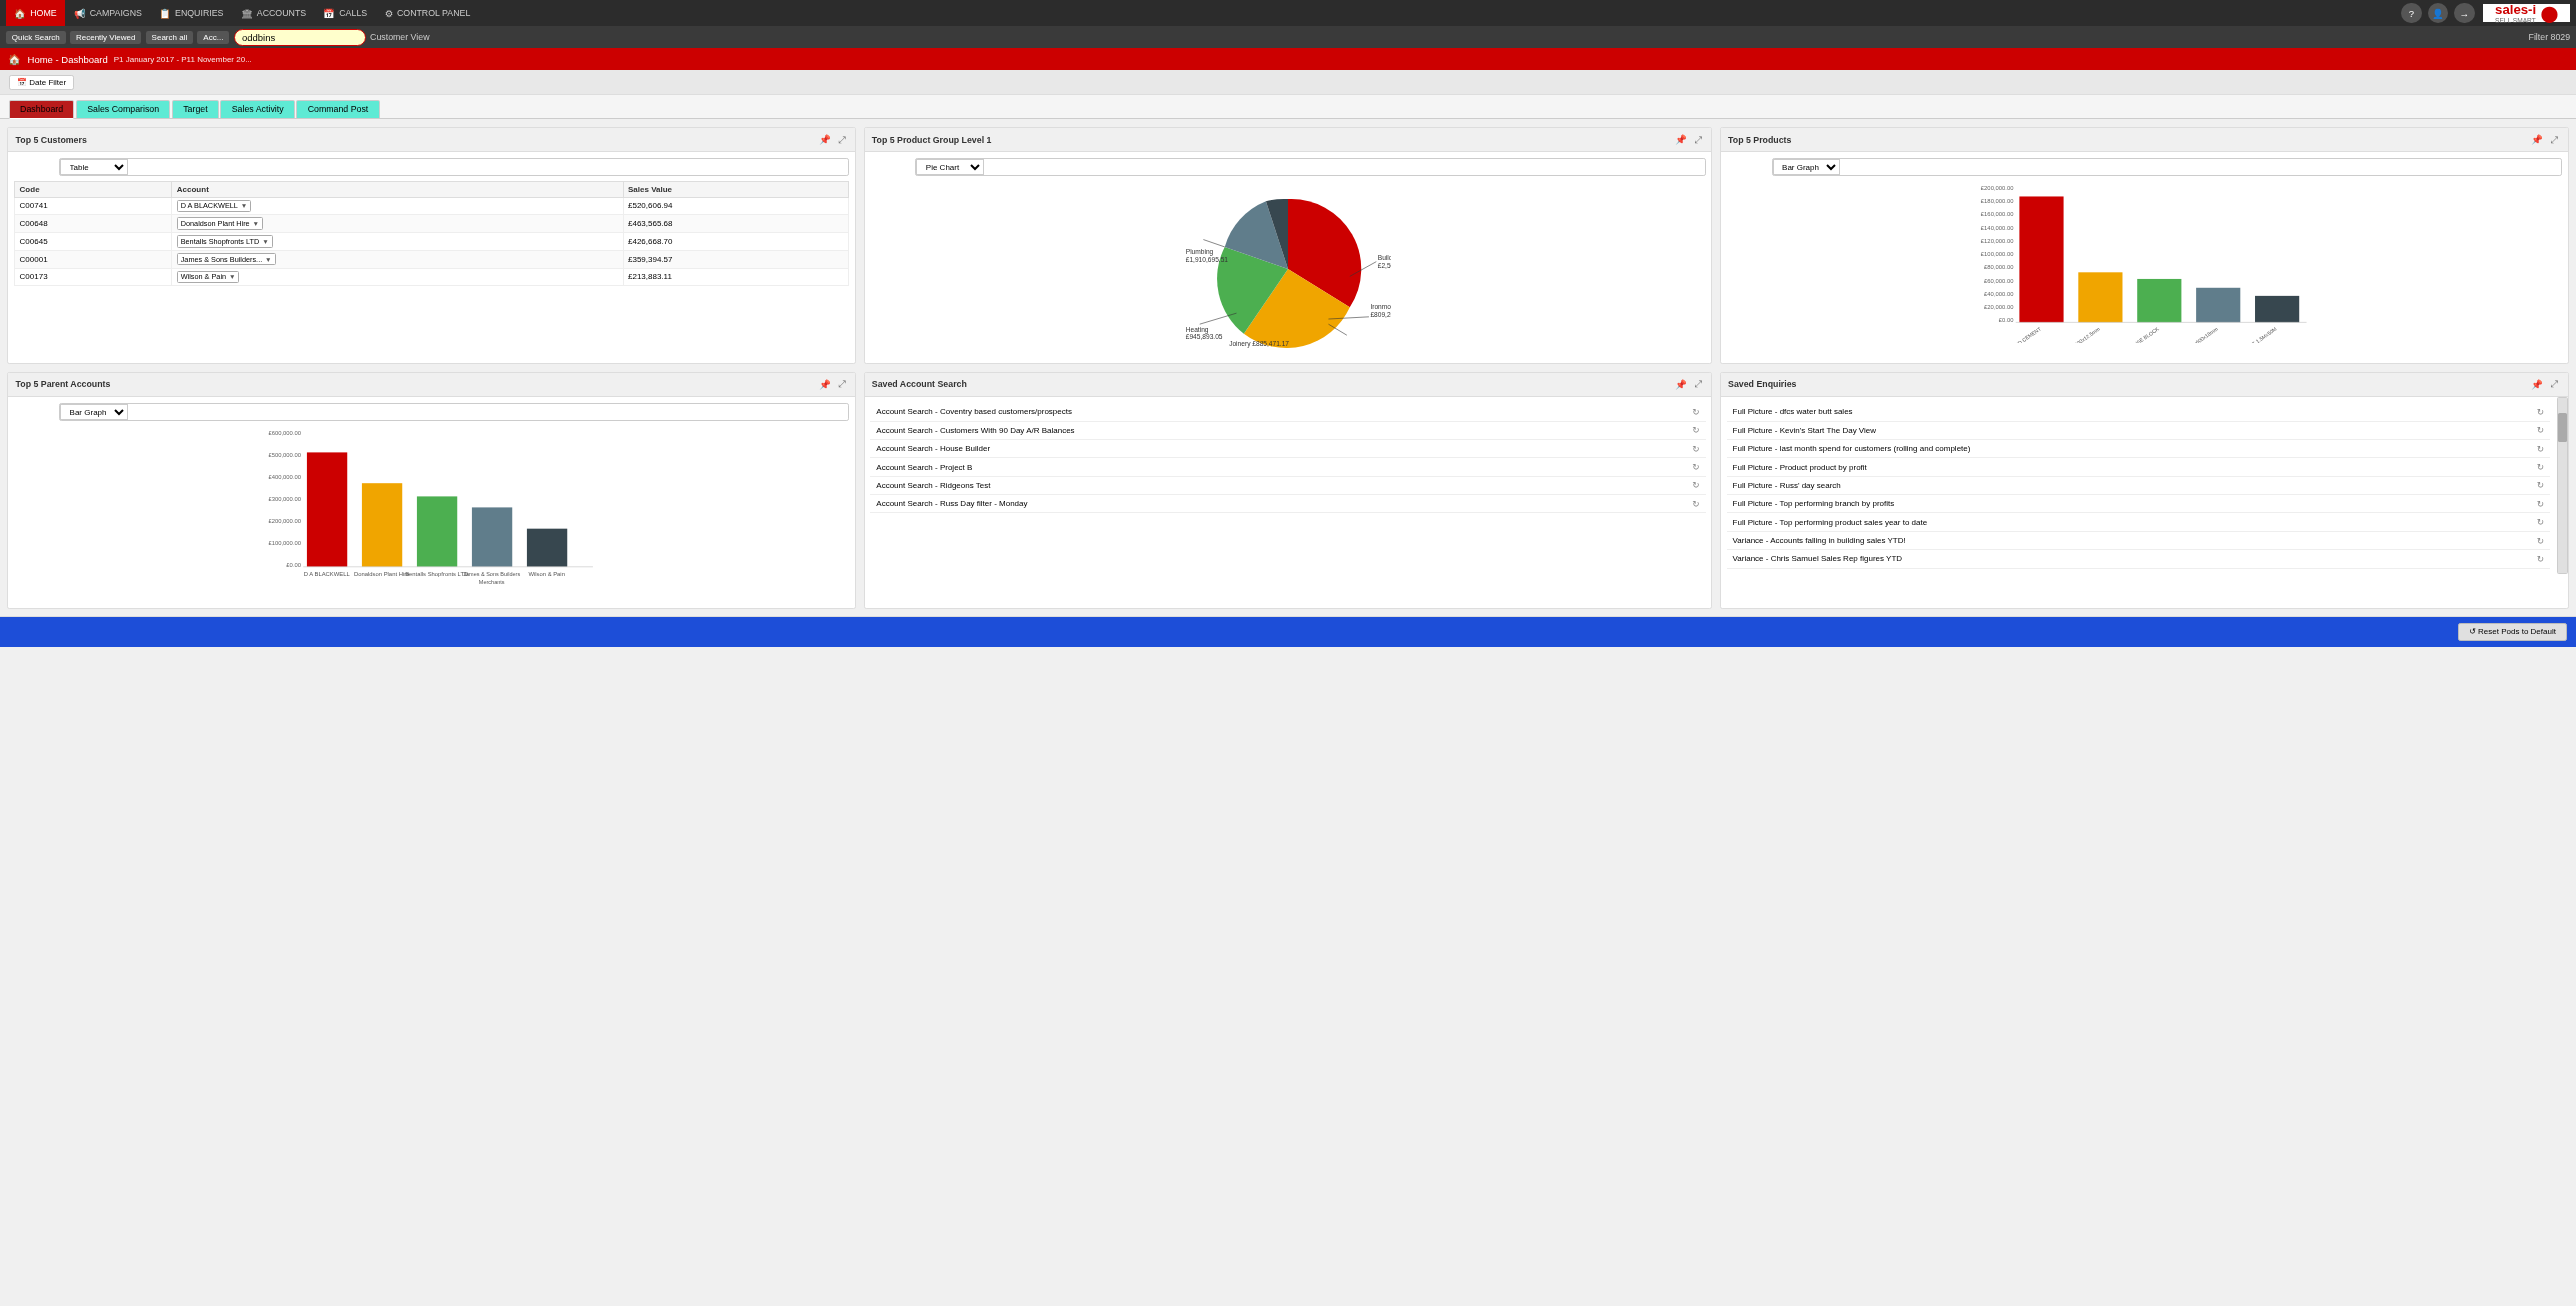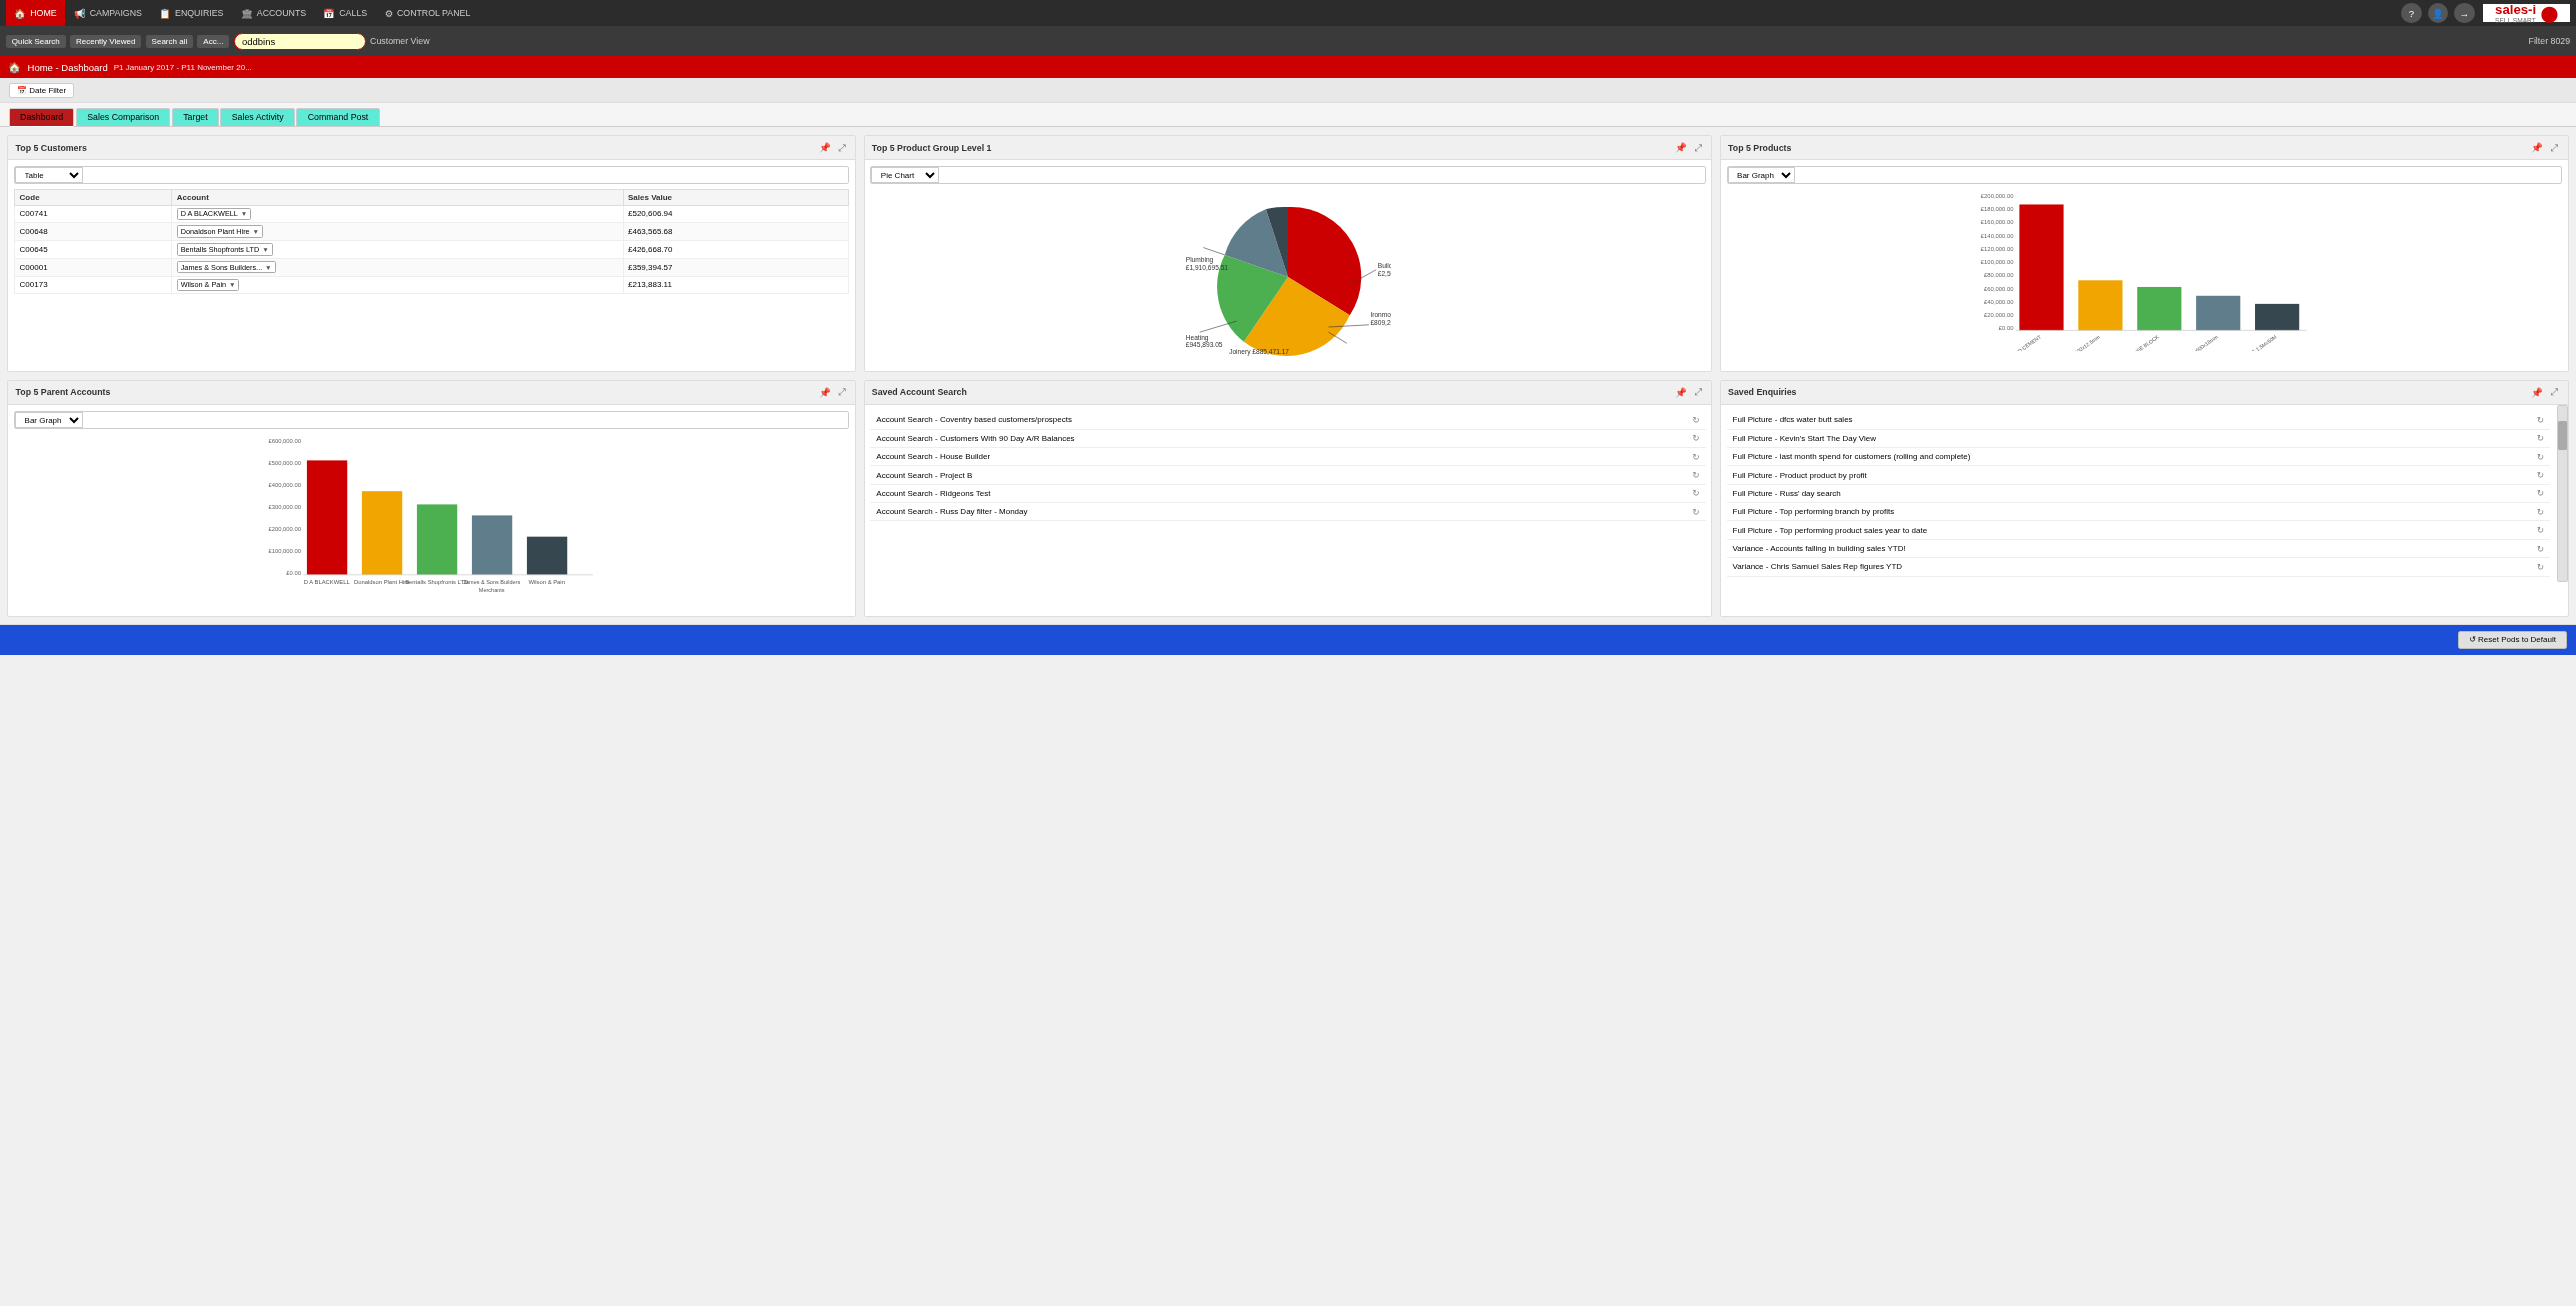--- a/index.html
+++ b/index.html
@@ -49,21 +49,21 @@
     }
     .logo-text { font-size: 13.2px; font-weight: bold; color: #cc0000; }
     .logo-sub { font-size: 6.6px; color: #666; display: block; }
 
     
     .search-bar {
       background: #3a3a3a;
       display: flex;
       align-items: center;
       padding: 2.9px 5.9px;
-      height: 30px;
+      height: 22px;
       gap: 4.4px;
     }
     .search-btn {
       background: #555;
       border: none;
       color: white;
       padding: 2.2px 5.9px;
       font-size: 8px;
       cursor: pointer;
       border-radius: 2.2px;
@@ -300,20 +300,21 @@
       cursor: pointer;
       border-radius: 2.2px;
       display: inline-flex;
       align-items: center;
       gap: 2.9px;
     }
 
     .view-type-select {
       margin-bottom: 4.4px;
       text-align: right;
+      margin-left: 45px;
     }
     .view-type-select select {
       border: 0.7px solid #ccc;
       background: white;
       padding: 1.5px 4.4px;
       font-size: 8px;
       cursor: pointer;
     }
   </style>
 </head>

